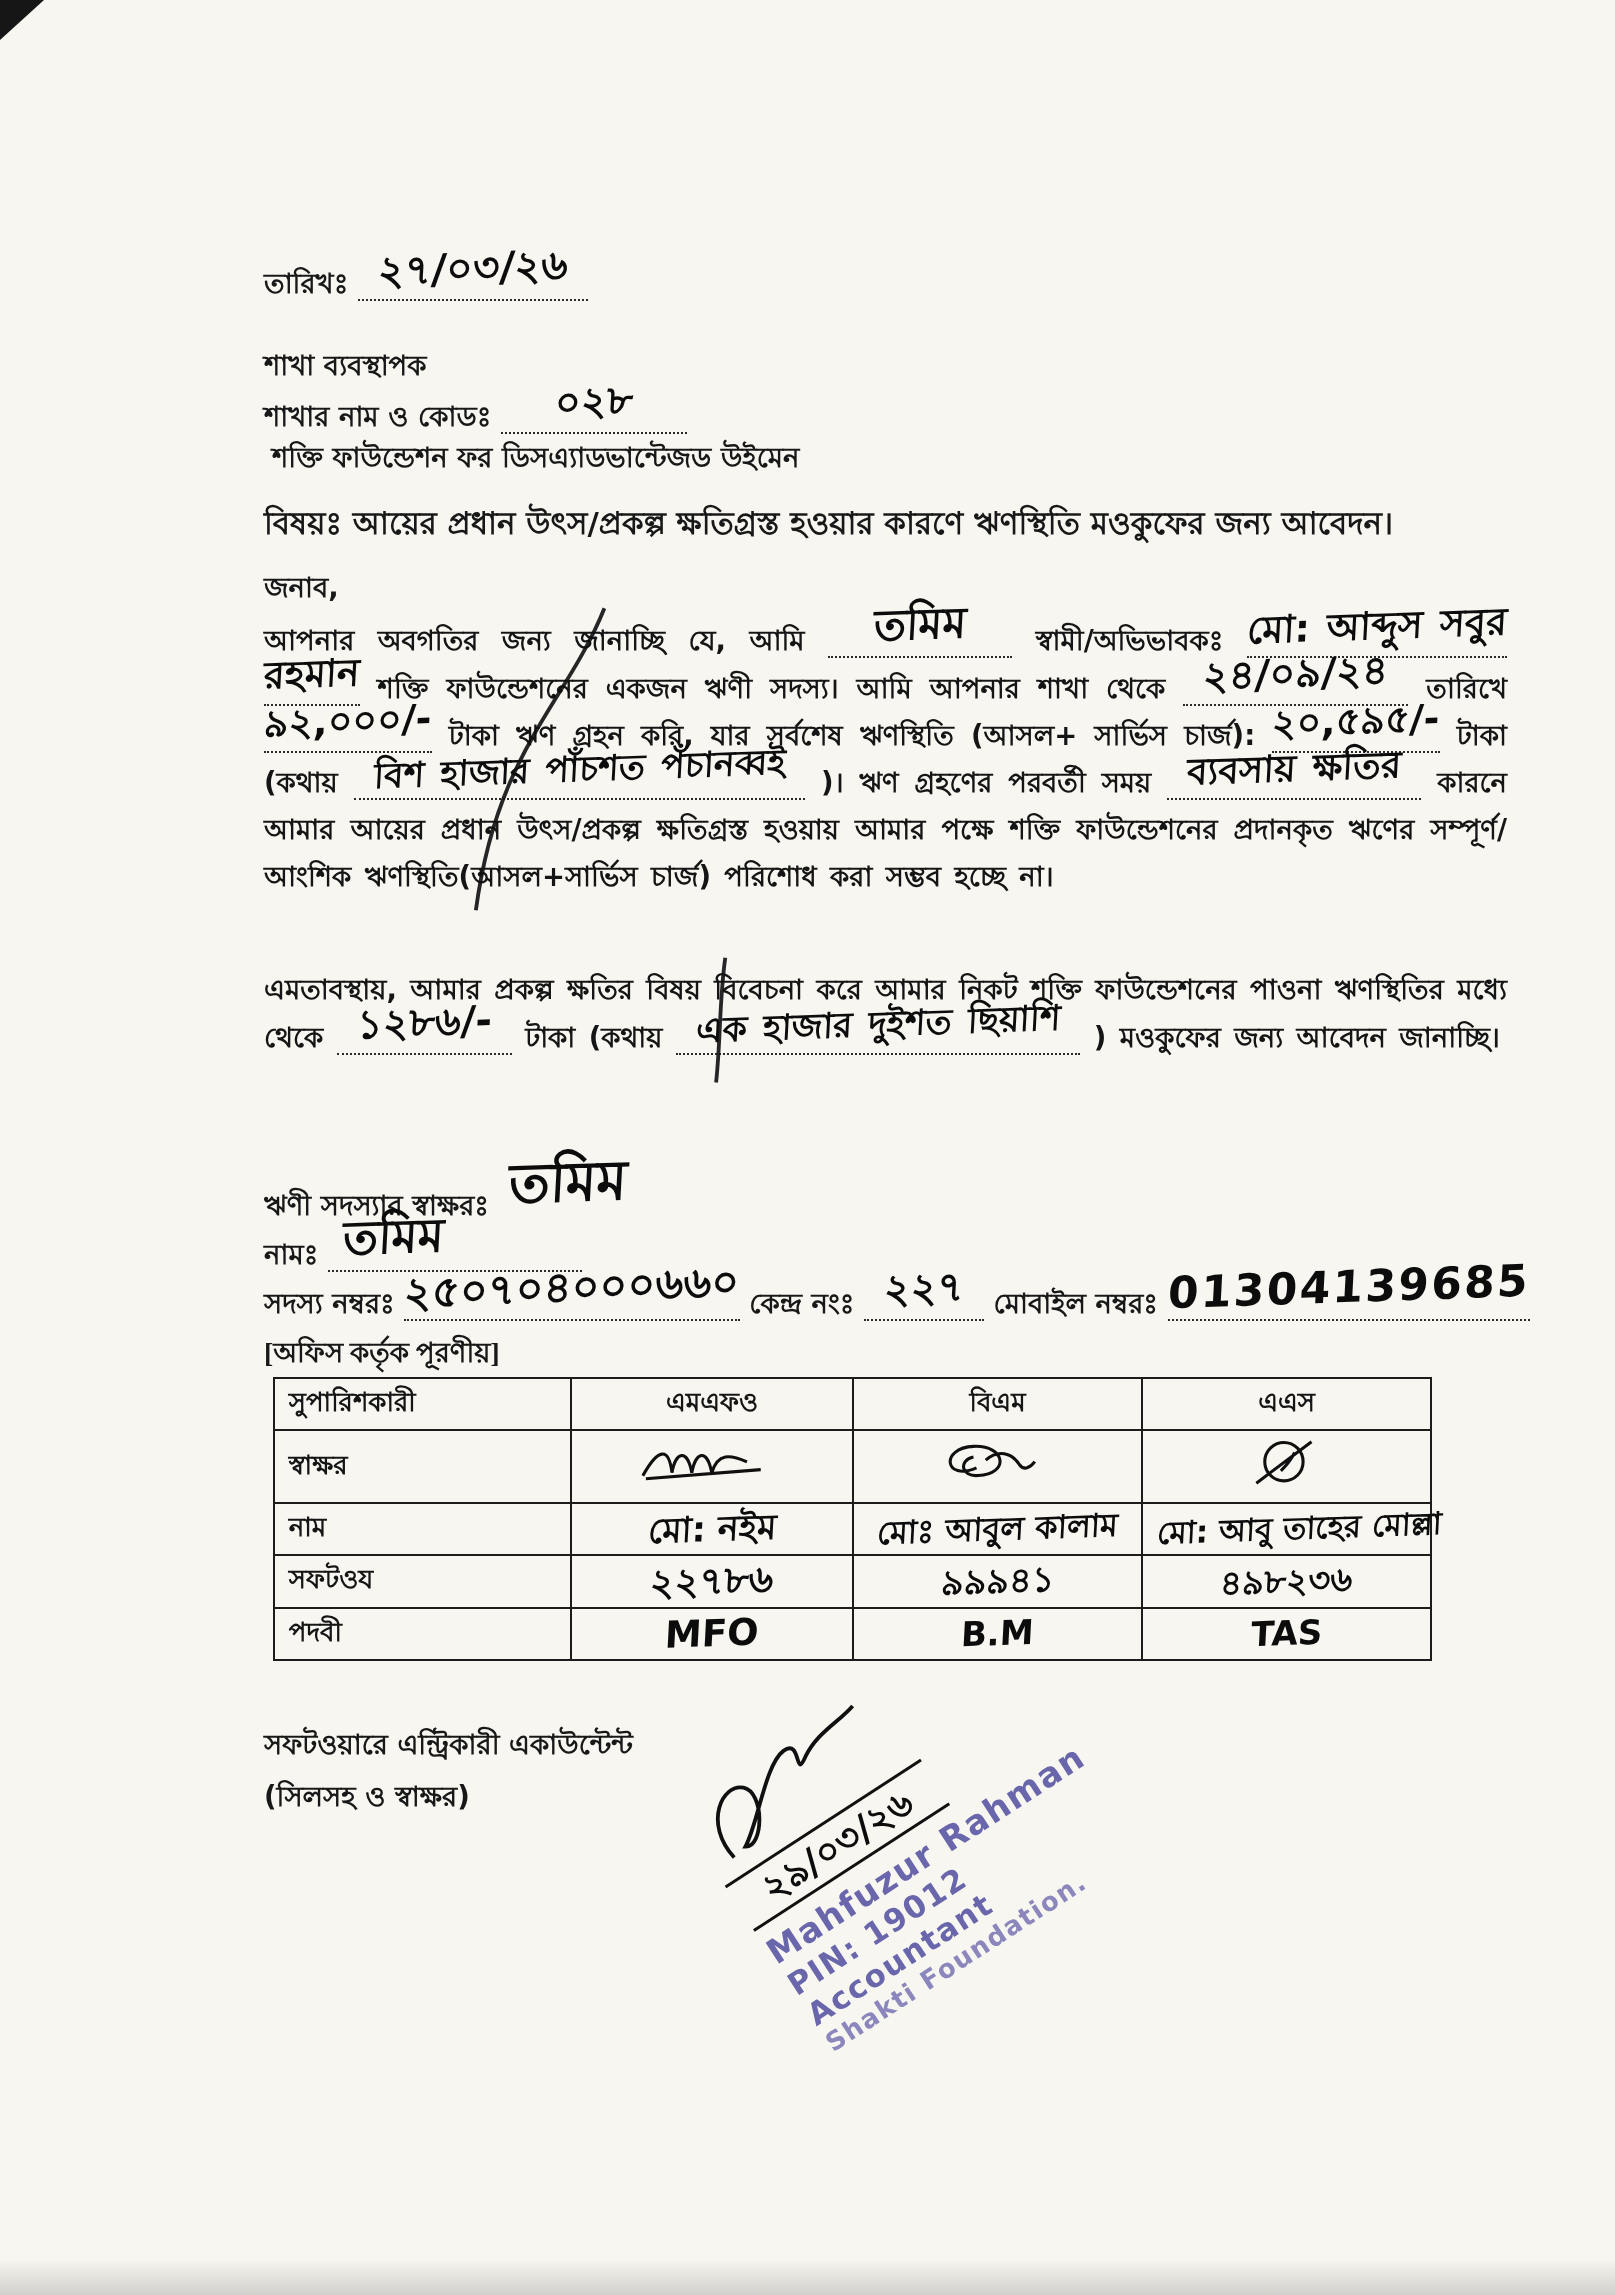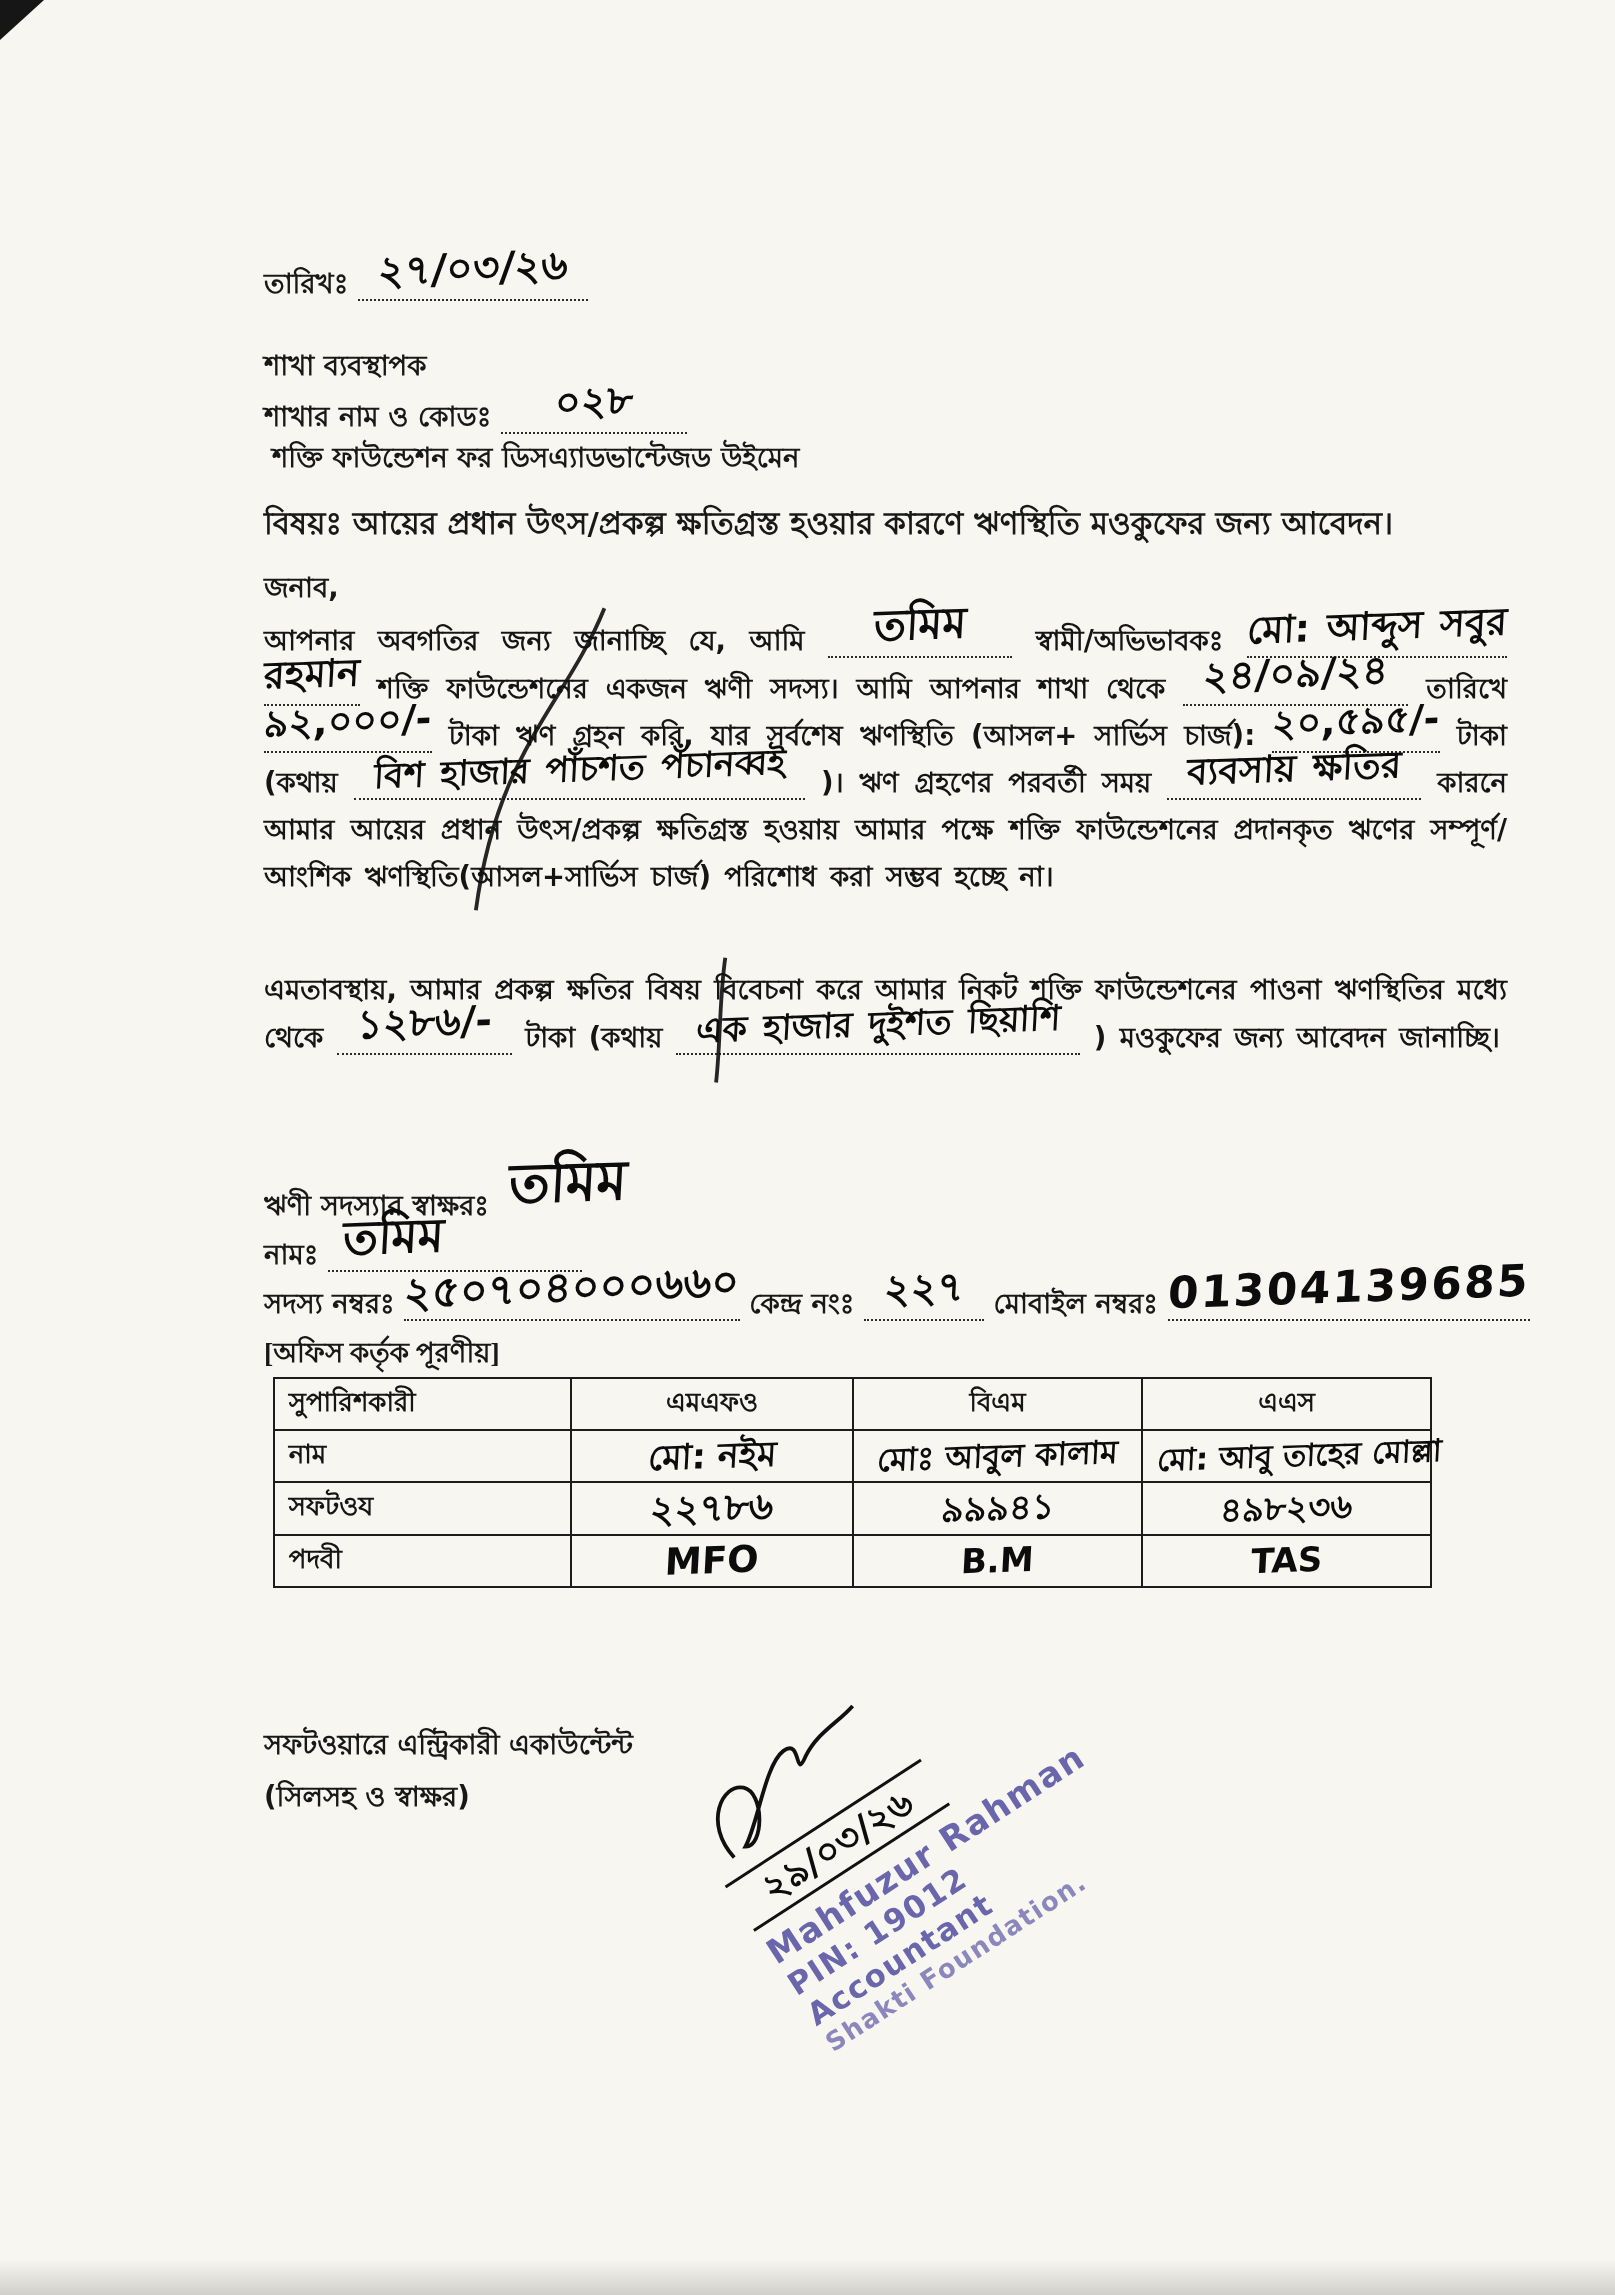--- a/index.html
+++ b/index.html
@@ -135,20 +135,39 @@
         <col style="width:289px">
         <col style="width:289px">
       </colgroup>
     <tbody>
         <tr>
       <td>সুপারিশকারী</td>
       <td class="cell-center">এমএফও</td>
       <td class="cell-center">বিএম</td>
       <td class="cell-center">এএস</td>
     </tr>
+    <tr style="height:73px;">
+      <td>স্বাক্ষর</td>
+      <td class="cell-center">
+        <svg class="scrib" width="161" height="49" viewBox="0 0 210 64">
+          <path d="M14 48 C 34 12, 48 10, 52 44 C 57 16, 72 12, 78 44 C 83 16, 98 12, 104 44 C 112 18, 128 20, 150 30 M18 52 L 168 40" stroke="#101010" stroke-width="4" fill="none"></path>
+        </svg>
+      </td>
+      <td class="cell-center">
+        <svg class="scrib" width="138" height="54" viewBox="0 0 180 70">
+          <path d="M62 40 C 20 58, 14 14, 58 12 C 100 10, 106 48, 64 50 C 42 52, 38 30, 58 26 M74 30 C 90 16, 108 20, 118 36 C 124 44, 132 40, 138 32" stroke="#101010" stroke-width="4" fill="none"></path>
+        </svg>
+      </td>
+      <td class="cell-center">
+        <svg class="scrib" width="92" height="54" viewBox="0 0 120 70">
+          <circle cx="56" cy="32" r="25" stroke="#101010" stroke-width="4" fill="none"></circle>
+          <path d="M20 60 L 92 6 M52 44 C 60 36, 66 28, 70 20" stroke="#101010" stroke-width="4" fill="none"></path>
+        </svg>
+      </td>
+    </tr>
     <tr style="height:46px;">
       <td>নাম</td>
       <td class="cell-center"><span class="hw" style="font-size:35px;">মো: নইম</span></td>
       <td class="cell-center"><span class="hw" style="font-size:32px;">মোঃ আবুল কালাম</span></td>
       <td class="cell-center"><span class="hw" style="font-size:31px;">মো: আবু তাহের মোল্লা</span></td>
     </tr>
     <tr style="height:43px;">
       <td>সফটওয</td>
       <td class="cell-center"><span class="hw" style="font-size:38px;">২২৭৮৬</span></td>
       <td class="cell-center"><span class="hw" style="font-size:35px;">৯৯৯৪১</span></td>

